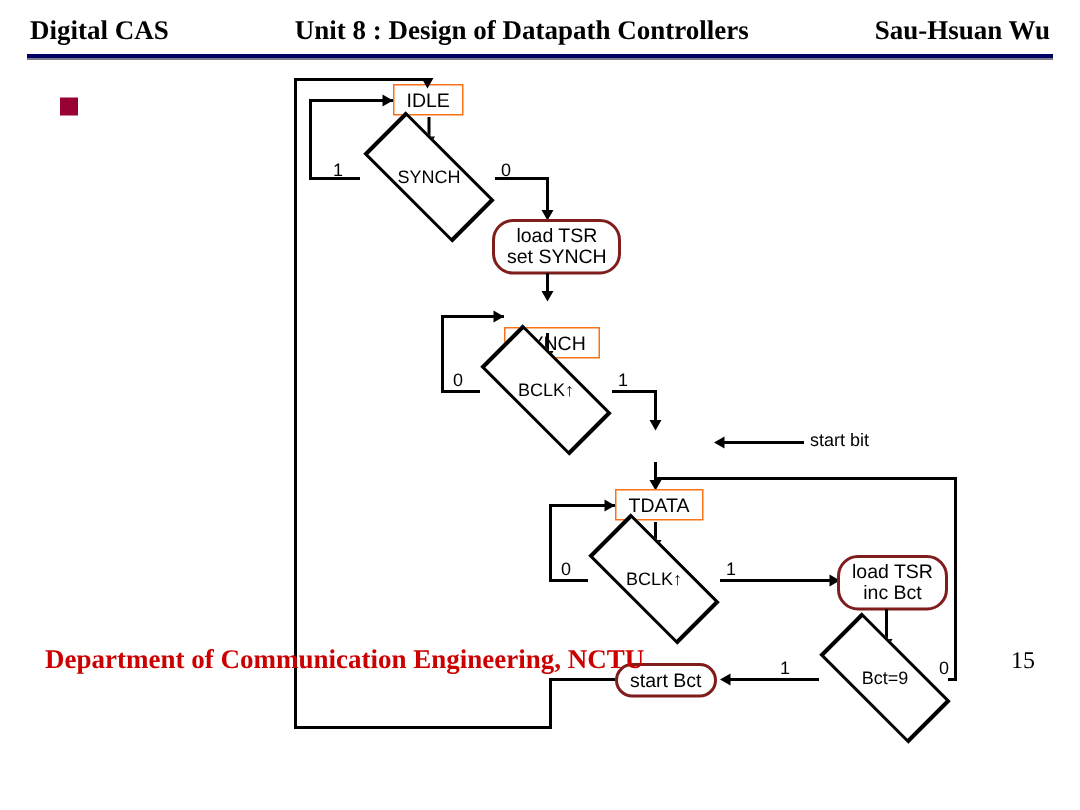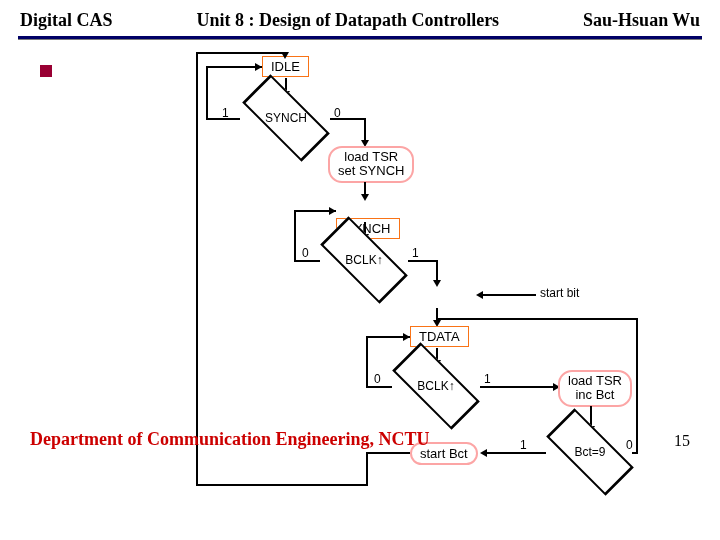--- a/index.html
+++ b/index.html
@@ -9,21 +9,21 @@
   .rule{position:absolute;left:18px;right:18px;top:36px;height:0;border-top:3px solid #000066;border-bottom:1px solid #7a7a7a}
   .bullet{position:absolute;left:40px;top:56px;font-size:22px}
   .bullet .sq{display:inline-block;width:12px;height:12px;background:#990033;margin-right:10px;vertical-align:middle}
   .bullet .tx{vertical-align:middle}
   .ftr{position:absolute;left:0;right:0;bottom:18px;display:flex;justify-content:space-between;align-items:flex-end;padding:0 30px;font-size:18px}
   .ftr .dept{color:#cc0000;font-weight:bold}
   .ftr .pg{font-size:16px}
   .diagram{position:absolute;left:200px;top:50px;width:440px;height:450px}
   .node{position:absolute;font-family:Helvetica,Arial,sans-serif;font-size:13px;text-align:center;background:#fff}
   .rect{border:1px solid #f97316;padding:2px 8px}
-  .oval{border:2px solid #fca5a5;border-radius:14px;padding:2px 8px}
+  .oval{border:2px solid #7f1d1d;border-radius:14px;padding:2px 8px}
   .diam{position:absolute;width:60px;height:40px;}
   .diam .shape{position:absolute;inset:0;border:2px solid #000;transform:rotate(45deg) scaleX(1.4);background:#fff}
   .diam .lbl{position:absolute;inset:0;display:flex;align-items:center;justify-content:center;font-family:Helvetica,Arial,sans-serif;font-size:12px}
   .edge{position:absolute;background:#000}
   .edgelbl{position:absolute;font-family:Helvetica,Arial,sans-serif;font-size:12px}
   .ah{position:absolute;width:0;height:0}
   .ahD{border-left:4px solid transparent;border-right:4px solid transparent;border-top:7px solid #000}
   .ahL{border-top:4px solid transparent;border-bottom:4px solid transparent;border-right:7px solid #000}
   .ahR{border-top:4px solid transparent;border-bottom:4px solid transparent;border-left:7px solid #000}
 </style>

